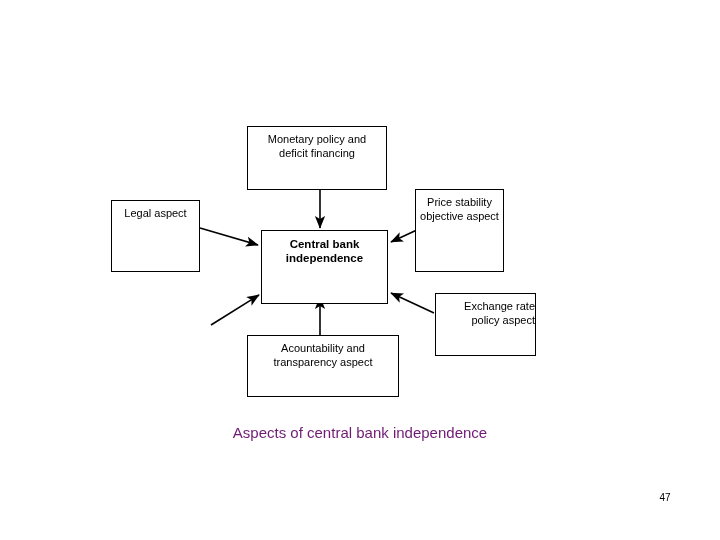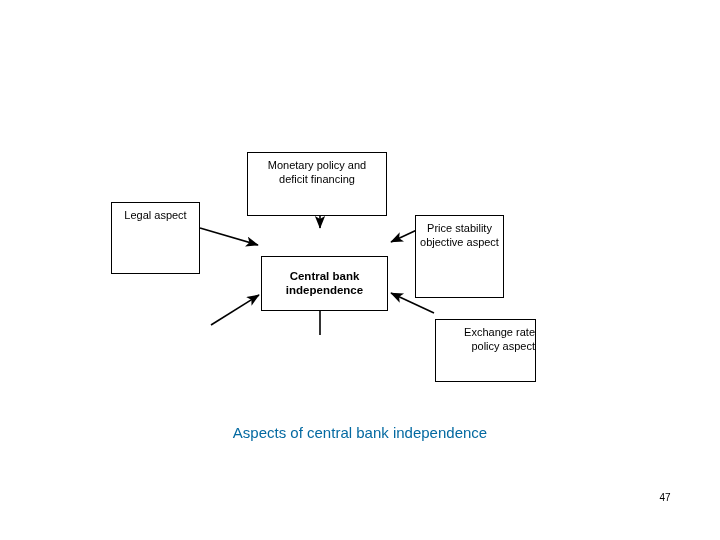--- a/index.html
+++ b/index.html
@@ -36,51 +36,50 @@
     pointer-events: none;
   }
   .node {
     position: absolute;
     box-sizing: border-box;
     border: 1px solid #000000;
     background: #ffffff;
     text-align: center;
     padding-top: 6px;
     line-height: 1.25;
-    margin-top: 26px;
   }
   .node .label {
     display: block;
     font-size: 11px;
     white-space: pre-line;
     color: #000000;
   }
   .node.center {
     border-width: 1px;
   }
   .node.center .label {
     font-weight: bold;
     font-size: 11.5px;
   }
   #node-monetary { left: 247px; top: 126px; width: 140px; height: 64px; }
-  #node-legal    { left: 111px; top: 176px; width: 89px;  height: 72px; }
+  #node-legal    { left: 111px; top: 200px; width: 89px;  height: 72px; }
   #node-price    { left: 415px; top: 189px; width: 89px; height: 83px; }
-  #node-center   { left: 261px; top: 230px; width: 127px; height: 55px; padding-top: 12px; }
+  #node-center   { left: 261px; top: 230px; width: 127px; height: 74px; padding-top: 6px; }
   #node-political{ left: 111px; top: 293px; width: 89px;  height: 63px; }
   #node-exchange { left: 435px; top: 293px; width: 101px; height: 63px; text-align: right; }
   #node-account  { left: 247px; top: 335px; width: 152px; height: 62px; }
 
   #caption {
     position: absolute;
     left: 0;
     top: 424px;
     width: 720px;
     text-align: center;
     font-size: 15px;
-    color: #0369a1;
+    color: #701a75;
   }
   #page-number {
     position: absolute;
     left: 645px;
     top: 492px;
     width: 40px;
     text-align: center;
     font-size: 10px;
     color: #000000;
   }
@@ -124,20 +123,24 @@
       <span class="label">Central bank
 independence</span>
     </div>
 
 
     <div class="node" id="node-exchange">
       <span class="label">Exchange rate
 policy aspect</span>
     </div>
 
+    <div class="node" id="node-account">
+      <span class="label">Acountability and
+transparency aspect</span>
+    </div>
 
   </div>
 
   <div id="caption">Aspects of central bank independence</div>
 
   <div id="page-number">47</div>
 
 </div>
 
 </body></html>

